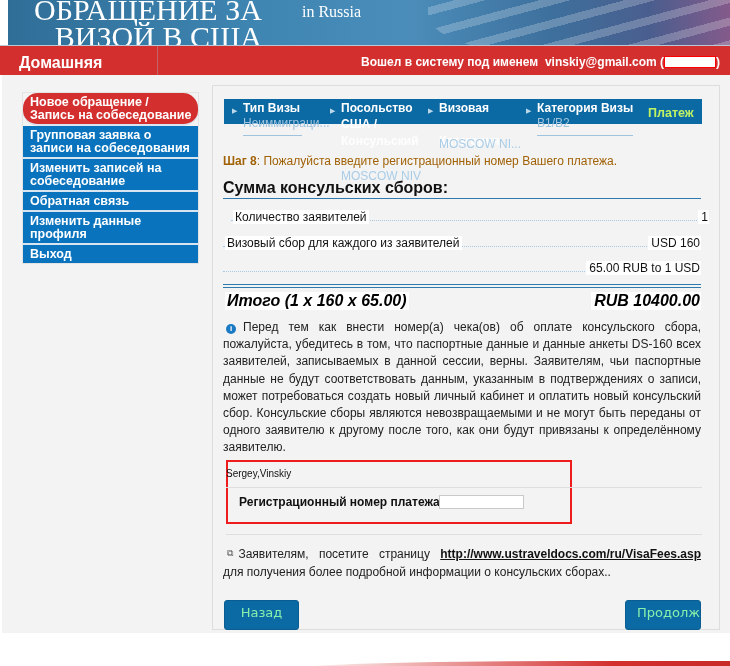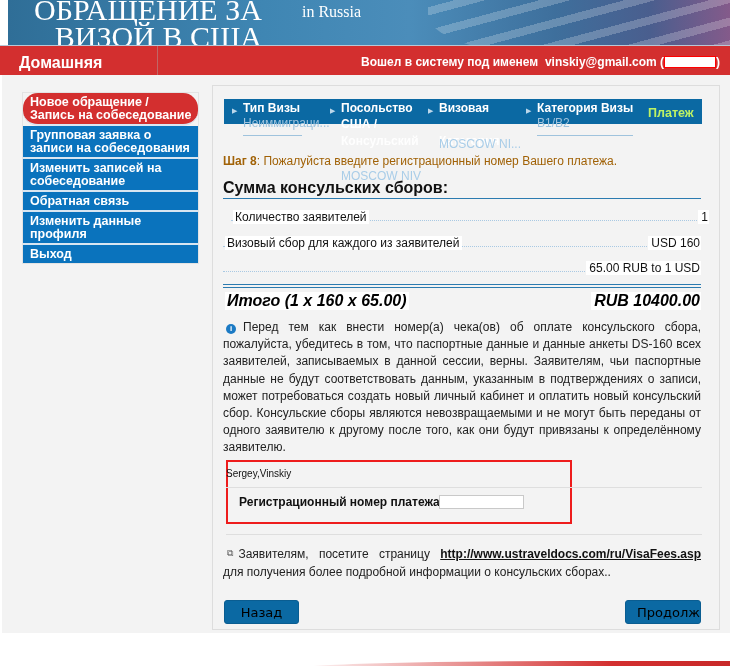--- a/index.html
+++ b/index.html
@@ -94,21 +94,21 @@
   .applicant-name { position: absolute; left: 13px; top: 382px; font-size: 10px; color: #111; }
   .hr-grey { position: absolute; left: 13px; width: 476px; height: 1px; background: #dedede; }
   .reg-label { position: absolute; left: 26px; top: 409px; font-size: 12px; font-weight: bold; color: #111; }
   .reg-input { position: absolute; left: 226px; top: 409px; width: 85px; height: 14px; border: 1px solid #c9c9c9; background: #fff; }
   .visit {
     position: absolute; left: 10px; top: 459px; width: 478px; font-size: 12px; line-height: 17.5px; color: #222; text-align: justify;
   }
   .ext-icon { display: inline-block; font-size: 9px; color: #555; margin: 0 5px 0 4px; vertical-align: 2px; }
   .visit a { color: #111; font-weight: bold; text-decoration: underline; }
   .btn {
-    position: absolute; height: 24px; background: #0b69a3; color: #000000; font-size: 13px;
+    position: absolute; height: 30px; background: #0b69a3; color: #86efac; font-size: 13px;
     border: 1px solid #0a5d91; border-radius: 3px; text-align: center; line-height: 24px;
     font-family: "DejaVu Sans", sans-serif;
   }
   .btn-back { left: 11px; top: 514px; width: 75px; }
   .btn-next { left: 412px; top: 514px; width: 76px; overflow: hidden; white-space: nowrap; text-align: left; padding-left: 11px; }
   .footer-swoosh {
     position: absolute; left: 0; top: 633px; width: 730px; height: 33px; background: #ffffff; overflow: hidden;
   }
   .footer-swoosh .red {
     position: absolute; left: 290px; top: 28px; width: 460px; height: 14px;

